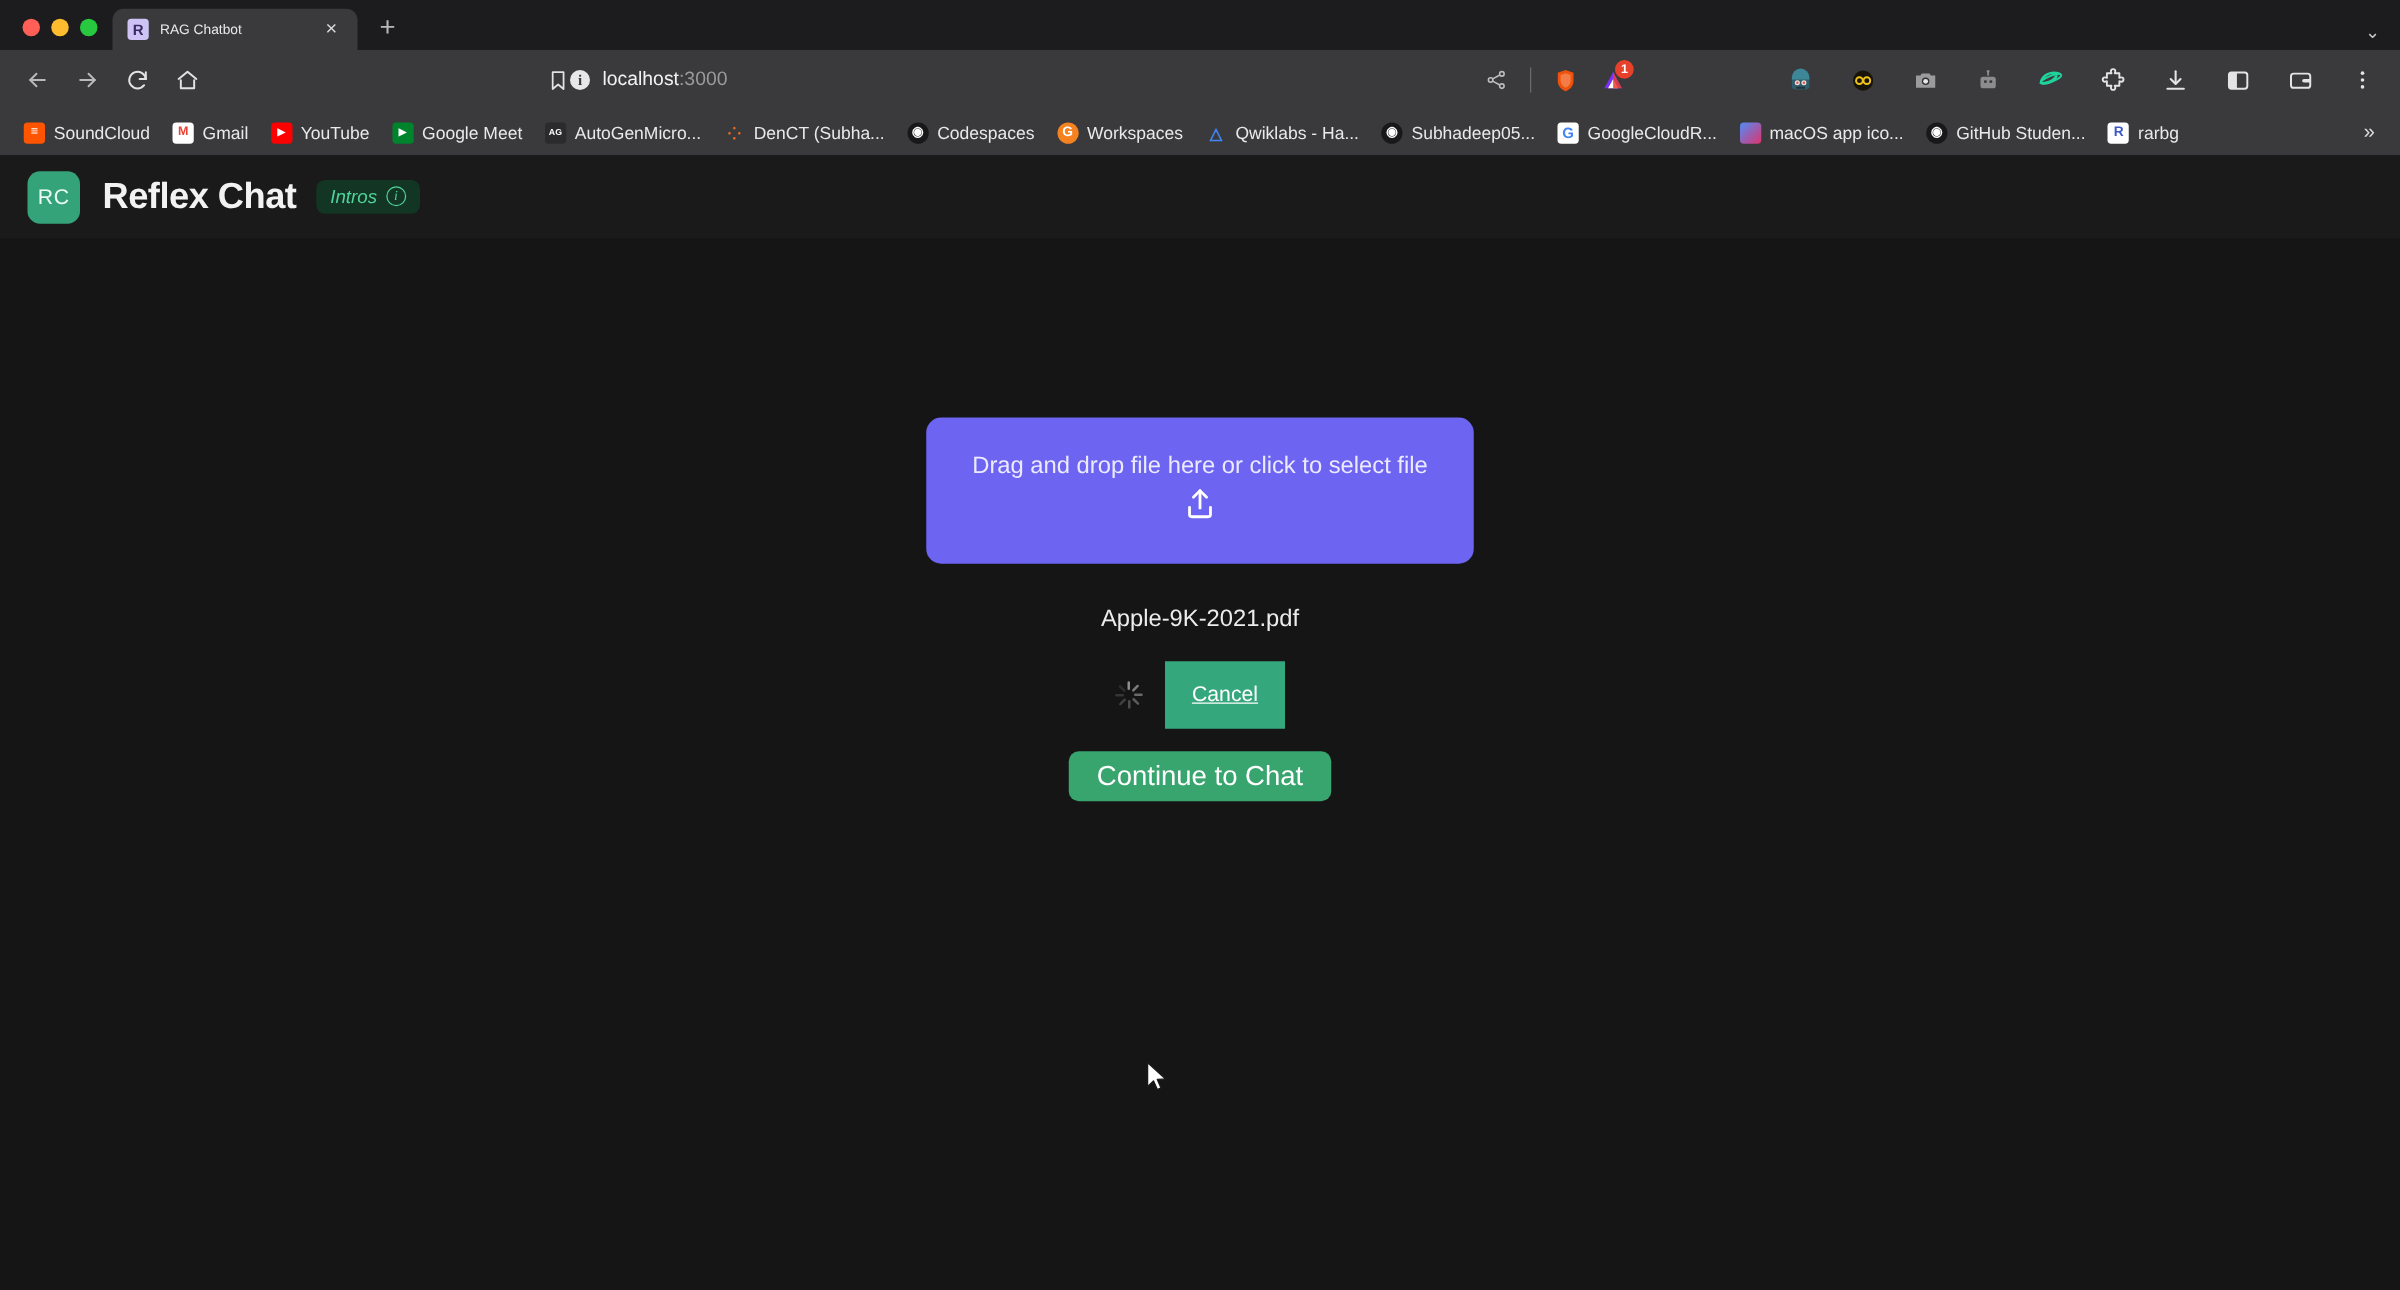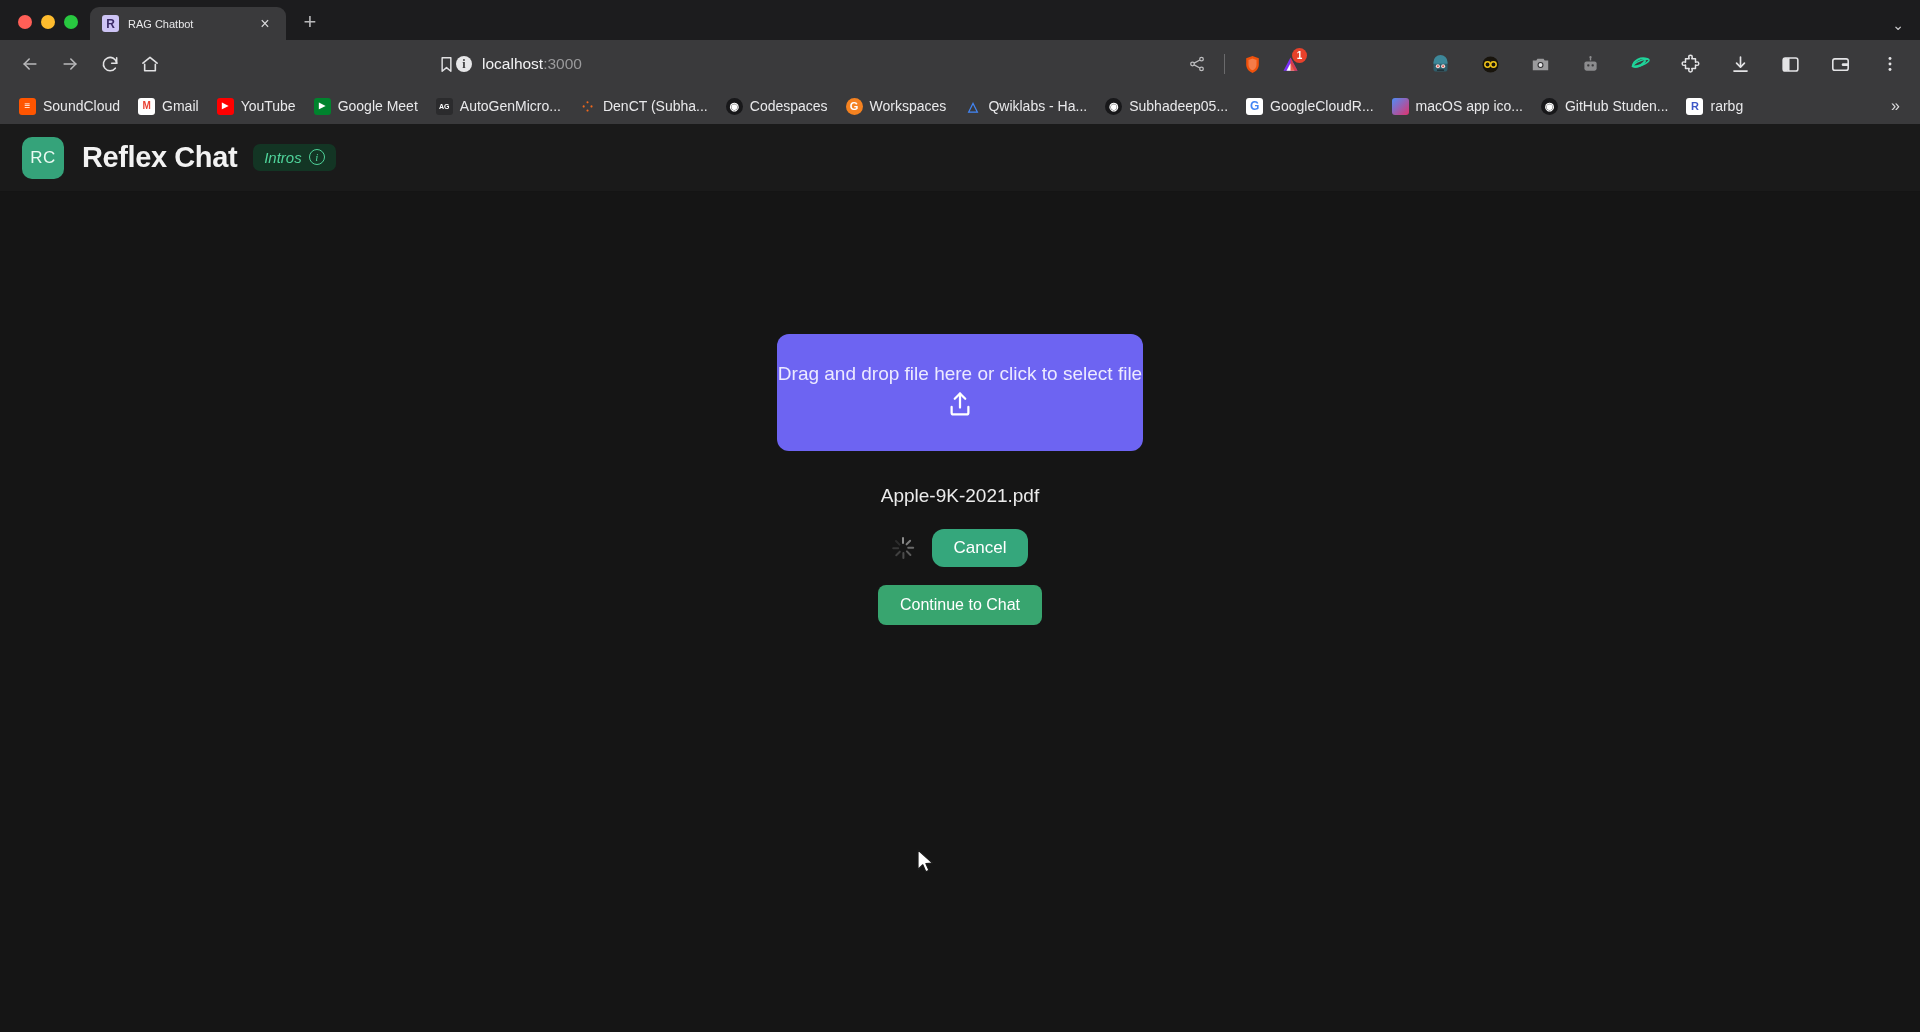--- a/index.html
+++ b/index.html
@@ -197,21 +197,21 @@
     border: none;
   }
 
   
   .main {
     flex: 1; display: flex; flex-direction: column;
     align-items: center;
     padding-top: 142px;
   }
   .dropzone {
-    width: 366px; height: 117px;
+    width: 438px; height: 117px;
     background: #6d64f2;
     border-radius: 12px;
     display: flex; flex-direction: column;
     align-items: center; justify-content: center;
     gap: 4px;
   }
   .dropzone-text { color: #eceaff; font-size: 19px; }
   .upload-ico { color: #ffffff; }
   .filename {
     margin-top: 34px;
@@ -223,30 +223,30 @@
   }
   .spinner { width: 22px; height: 22px; position: relative; }
   .spinner i {
     position: absolute; left: 10px; top: 0;
     width: 2.4px; height: 6.6px; border-radius: 1px;
     background: #8d8d8d;
     transform-origin: 1.2px 11px;
   }
   .btn-green {
     background: #35a77c; color: #ffffff;
-    border: none; border-radius: 12px;
-    height: 38px; padding: 0 22px;
-    font-size: 17px; font-family: "Liberation Sans", sans-serif;
+    border: none; border-radius: 0;
+    height: 54px; padding: 0 22px;
+    font-size: 17px; font-family: "Liberation Sans", sans-serif; text-decoration: underline;
   }
   .continue-row { margin-top: 18px; }
   .btn-continue {
     background: #38a56f; color: #ffffff;
     border: none; border-radius: 8px;
     height: 40px; padding: 0 22px;
-    font-size: 16px; font-family: "Liberation Sans", sans-serif;
+    font-size: 22px; font-family: "Liberation Sans", sans-serif;
   }
   .cursor { position: absolute; left: 917px; top: 725px; pointer-events: none; }
 </style>
 </head>
 <body>
 
 <div class="browser">
 
   <div class="tabstrip">
     <div class="traffic">

